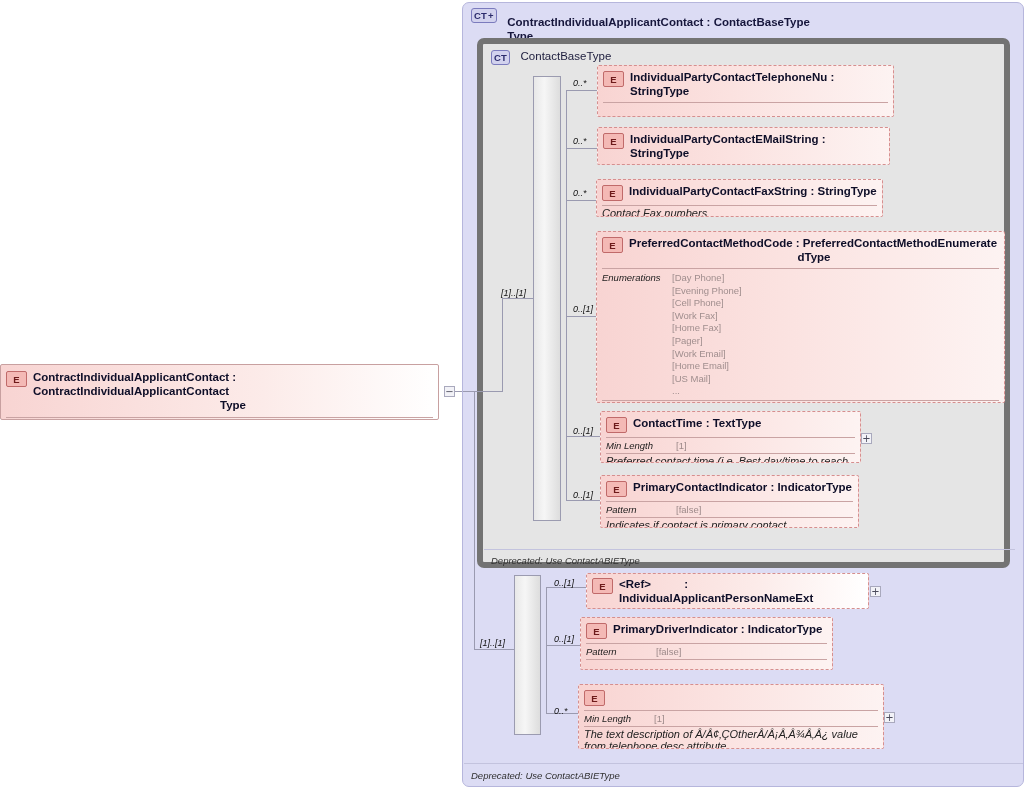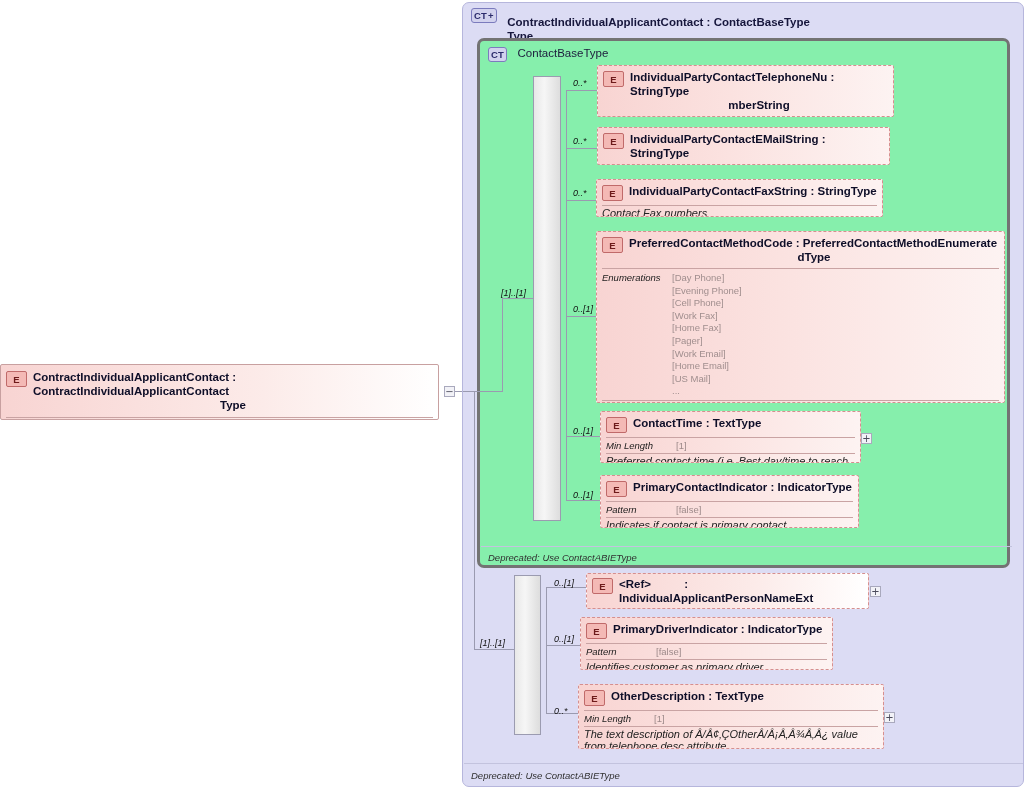--- a/index.html
+++ b/index.html
@@ -8,21 +8,21 @@
     font-family:"Liberation Sans","DejaVu Sans",sans-serif;
     color:#000;
   }
   .abs{position:absolute;box-sizing:border-box;}
 
   
   .ct-outer{
     background:#dcdcf4;border:1px solid #b6b6dc;border-radius:7px;
   }
   .ct-inner{
-    background:#86efac;border:3px solid #737373;border-radius:7px;
+    background:#e5e5e5;border:6px solid #737373;border-radius:7px;
   }
   .ct-badge{
     display:inline-flex;align-items:center;justify-content:center;
     border:1px solid #7b7bbd;background:#d2d2ee;border-radius:3px;
     font-size:9.5px;letter-spacing:.2px;color:#2b2b6b;
     height:13px;padding:0 2px;font-weight:bold;
   }
   .ct-title{
     font-size:11.5px;color:#16163c;line-height:13.5px;font-weight:bold;
   }
@@ -161,21 +161,20 @@
 <div class="abs line-h" style="left:566px;top:316px;width:30px;"></div>
 <div class="abs line-h" style="left:566px;top:436px;width:34px;"></div>
 <div class="abs line-h" style="left:566px;top:500px;width:34px;"></div>
 
 <div class="abs card" style="left:573px;top:78px;">0..*</div>
 <div class="abs ebox" style="left:597px;top:65px;width:297px;height:52px;">
   <div class="ebox-head">
     <span class="e-badge">E</span>
     <span class="e-title">
       <span>IndividualPartyContactTelephoneNu : StringType</span>
-      <span class="wrap2">mberString</span>
     </span>
   </div>
   <div class="e-sep"></div>
 
 </div>
 
 <div class="abs card" style="left:573px;top:136px;">0..*</div>
 <div class="abs ebox" style="left:597px;top:127px;width:293px;height:38px;">
   <div class="ebox-head">
     <span class="e-badge">E</span>
@@ -301,28 +300,26 @@
   <div class="ebox-head">
     <span class="e-badge">E</span>
     <span class="e-title">PrimaryDriverIndicator : IndicatorType</span>
   </div>
   <div class="e-sep"></div>
   <div class="e-facet">
     <span class="fname">Pattern</span>
     <span class="fval">[false]</span>
   </div>
   <div class="e-sep"></div>
-  <div class="e-doc">Identifies customer as primary driver.</div>
 </div>
 
 <div class="abs card" style="left:554px;top:706px;">0..*</div>
 <div class="abs ebox" style="left:578px;top:684px;width:306px;height:65px;">
   <div class="ebox-head">
     <span class="e-badge">E</span>
-    <span class="e-title">OtherDescription : TextType</span>
   </div>
   <div class="e-sep"></div>
   <div class="e-facet">
     <span class="fname">Min Length</span>
     <span class="fval">[1]</span>
   </div>
   <div class="e-sep"></div>
   <div class="e-doc">The text description of Â/Â¢‚ÇOtherÂ/Â¡Â‚Â¾Â‚Â¿ value from telephone desc attribute.</div>
 </div>
 <div class="abs plusbox" style="left:884px;top:712px;">

